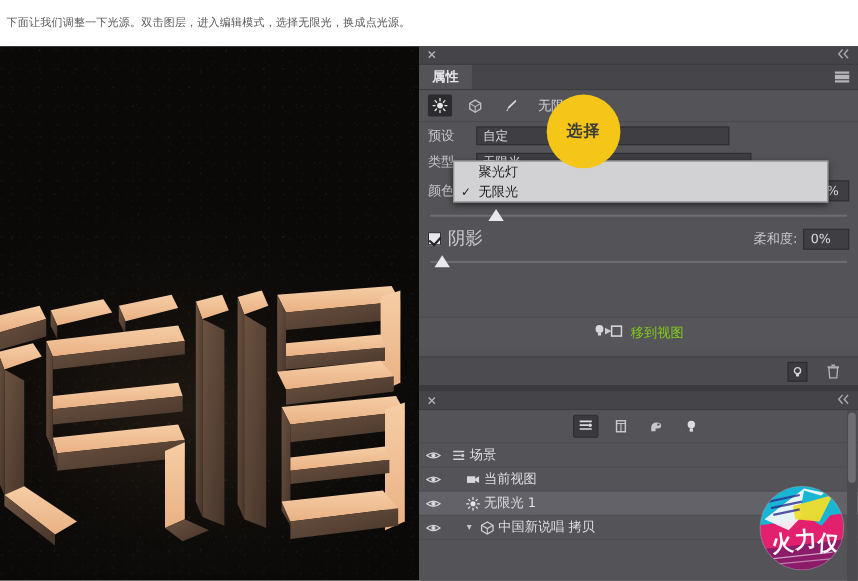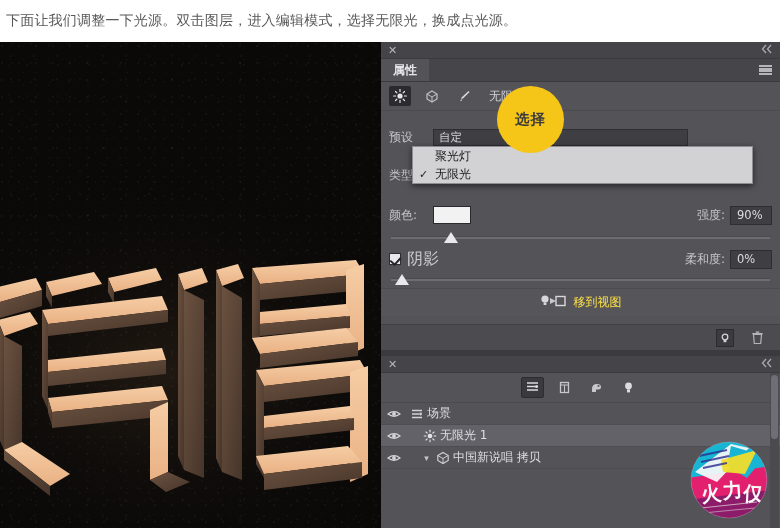--- a/index.html
+++ b/index.html
@@ -8,21 +8,21 @@
     background: #ffffff;
     font-family: "DejaVu Sans", "Liberation Sans", sans-serif;
     overflow: hidden;
   }
   #root { position: relative; width: 780px; height: 528px; background: #fff; }
 
   
   .caption {
     position: absolute; left: 0; top: 0; width: 780px; height: 42px;
     display: flex; align-items: center; padding-left: 6px;
-    font-size: 14px; color: #58585a; letter-spacing: .2px;
+    font-size: 10px; color: #58585a; letter-spacing: .2px;
     background: #ffffff; white-space: nowrap;
   }
 
   
   .canvas-area {
     position: absolute; left: 0; top: 42px; width: 381px; height: 486px;
     background: #0a0908; overflow: hidden;
   }
   .noise {
     position: absolute; inset: 0;
@@ -84,21 +84,20 @@
   .tool-btn {
     width: 22px; height: 20px; display: flex; align-items: center; justify-content: center;
     border-radius: 2px;
   }
   .tool-btn.active { background: #2b2b2e; }
   .toolbar-title { font-size: 12px; color: #d2d2d6; margin-left: 4px; }
 
   .prop-row {
     position: relative; height: 24px; display: flex; align-items: center;
     padding-left: 8px;
-    margin-top: 14px;
   }
   .prop-label { font-size: 12px; color: #c6c6ca; width: 44px; flex: 0 0 auto; }
   .prop-field {
     height: 17px; background: #3f3f43; border: 1px solid #2e2e32;
     display: flex; align-items: center; padding: 0 5px;
     font-size: 11.5px; color: #d6d6da;
   }
 
   .color-swatch {
     width: 38px; height: 18px; background: #f2f2f2; border: 1px solid #2a2a2e;
@@ -133,21 +132,21 @@
     border-right: 2px solid #252528; border-bottom: 2px solid #252528;
     transform: rotate(42deg);
   }
   .check-label { font-size: 16px; color: #c9c9cd; }
 
   .move-view-btn {
     position: absolute; left: 0; right: 0; bottom: 34px; height: 28px;
     display: flex; align-items: center; justify-content: center; gap: 8px;
     background: #55555a; border-top: 1px solid #4b4b50;
   }
-  .move-view-btn .lbl { font-size: 12px; color: #fde047; }
+  .move-view-btn .lbl { font-size: 12px; color: #84cc16; }
 
   .props-footer {
     position: absolute; left: 0; right: 0; bottom: 0; height: 26px;
     background: #4b4b50; display: flex; align-items: center; justify-content: flex-end;
     gap: 14px; padding-right: 14px; border-top: 1px solid #3f3f44;
   }
   .footer-ico { width: 18px; height: 18px; display:flex; align-items:center; justify-content:center; }
   .footer-ico.boxed { background:#3b3b3f; border:1px solid #2c2c30; }
 
   
@@ -348,21 +347,21 @@
           <svg width="14" height="14" viewBox="0 0 14 14">
             <path d="M11.5 2 L12.5 3 L6 9.5 L4.3 10 L4.8 8.3 Z" fill="#d9d9dd"></path>
             <path d="M4.3 10 L3 12.2 L5.3 11.2 Z" fill="#d9d9dd"></path>
           </svg>
         </div>
         <div class="toolbar-title">无限光 1</div>
       </div>
 
       <div class="prop-row">
         <div class="prop-label">预设</div>
-        <div class="prop-field" style="width:255px;">
+        <div class="prop-field" style="width:230px;">
           <span>自定</span>
         </div>
       </div>
 
       <div class="prop-row">
         <div class="prop-label">类型</div>
         <div class="prop-field" style="width:250px;">
           <span>无限光</span>
         </div>
       </div>
@@ -480,20 +479,36 @@
               </svg>
             </div>
             <div style="width: 0px;"></div>
             <div class="row-ico">
               <svg width="14" height="14" viewBox="0 0 14 14">
                 <path d="M2 3.5 h10 M2 7 h7 M2 10.5 h10" stroke="#d2d2d6" stroke-width="1.3" fill="none"></path>
                 <circle cx="10.6" cy="7" r="1.4" fill="#d2d2d6"></circle>
               </svg>
             </div>
             <div class="row-label">场景</div>
+          </div>
+          <div class="scene-row">
+            <div class="eye">
+              <svg width="14" height="10" viewBox="0 0 14 10">
+                <path d="M1 5 Q7 0.4 13 5 Q7 9.6 1 5 Z" fill="none" stroke="#d6d6da" stroke-width="1.15"></path>
+                <circle cx="7" cy="5" r="1.9" fill="#d6d6da"></circle>
+              </svg>
+            </div>
+            <div style="width: 13px;"></div>
+            <div class="row-ico">
+              <svg width="14" height="14" viewBox="0 0 14 14">
+                <rect x="1.5" y="4" width="7.5" height="6" fill="#d8d8dc"></rect>
+                <path d="M9 6 L12.5 4 L12.5 10 L9 8 Z" fill="#d8d8dc"></path>
+              </svg>
+            </div>
+            <div class="row-label">当前视图</div>
           </div>
           <div class="scene-row selected">
             <div class="eye">
               <svg width="14" height="10" viewBox="0 0 14 10">
                 <path d="M1 5 Q7 0.4 13 5 Q7 9.6 1 5 Z" fill="none" stroke="#d6d6da" stroke-width="1.15"></path>
                 <circle cx="7" cy="5" r="1.9" fill="#d6d6da"></circle>
               </svg>
             </div>
             <div style="width: 13px;"></div>
             <div class="row-ico">

